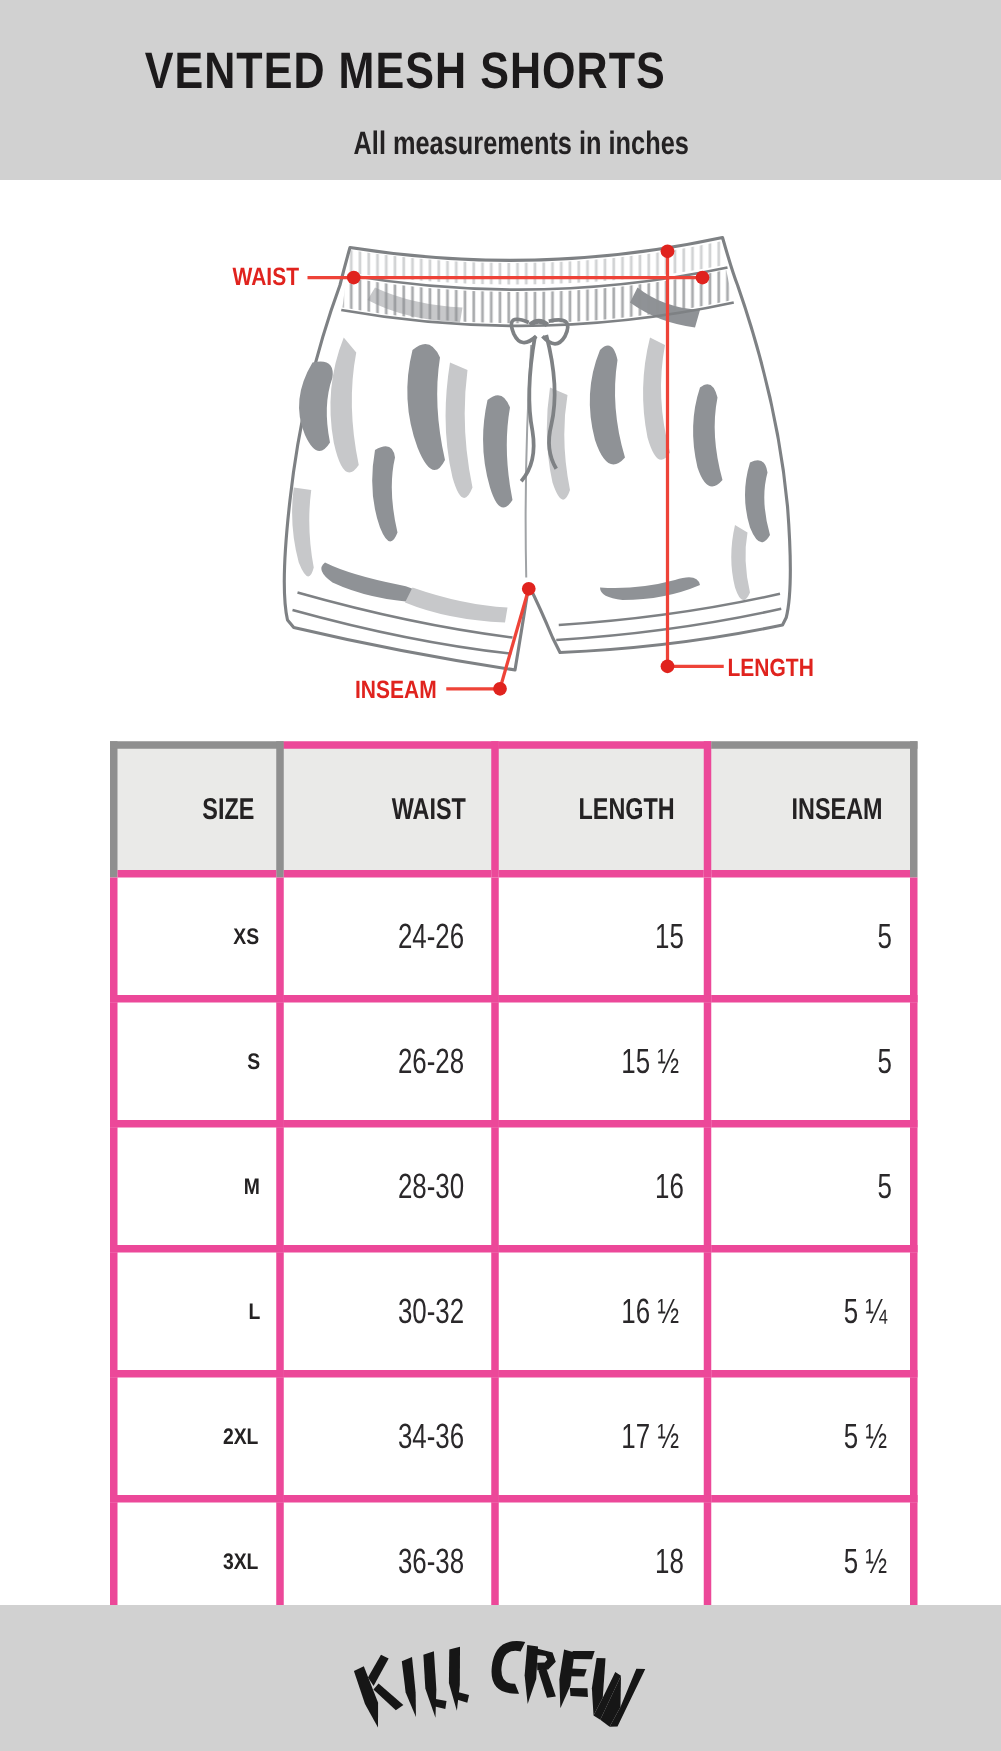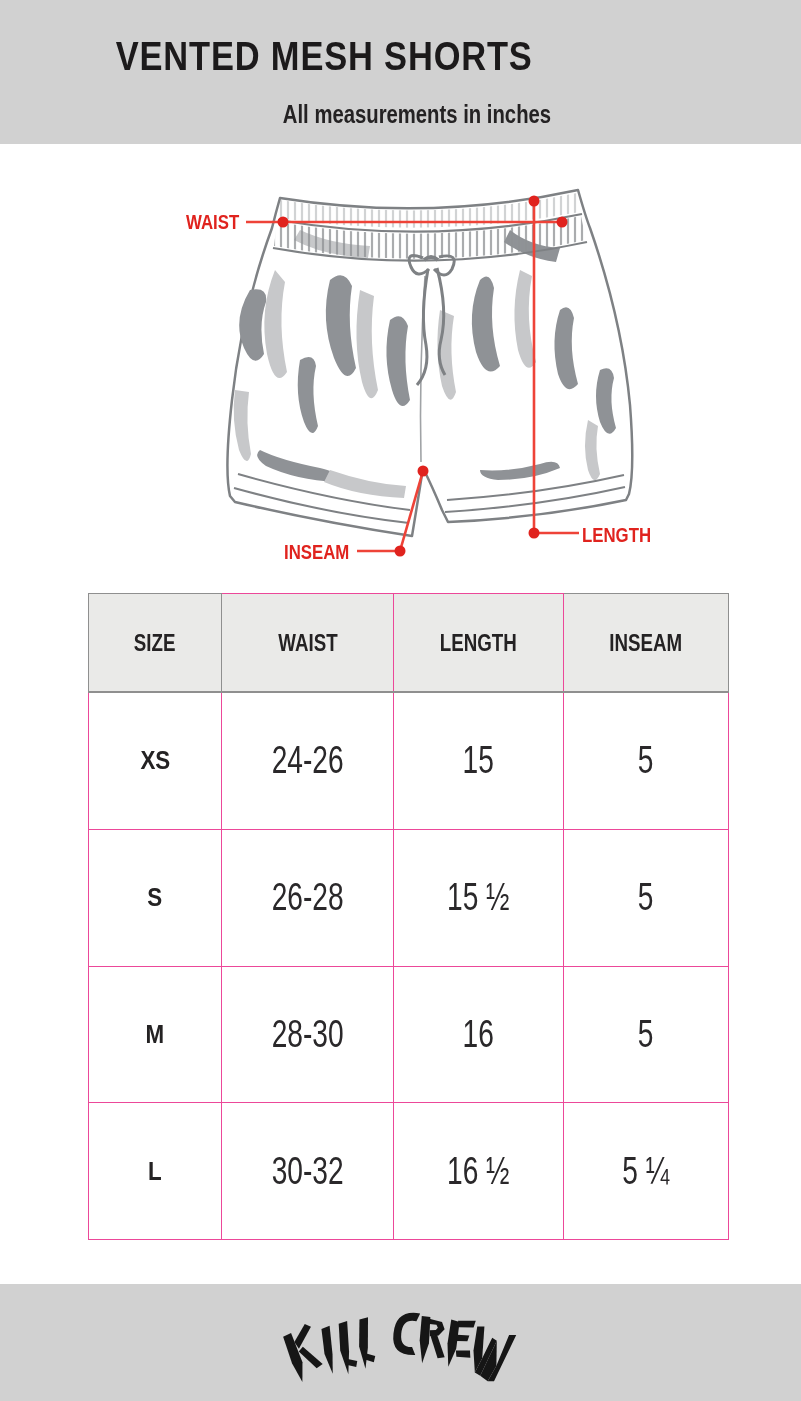--- a/index.html
+++ b/index.html
@@ -38,28 +38,28 @@
   
   .size-table{
     position:absolute; left:88px; top:593px; width:640px; height:647px;
     border-collapse:collapse; table-layout:fixed; text-align:center;
   }
   .size-table col.c-size{width:133px;}
   .size-table col.c-waist{width:172px;}
   .size-table col.c-length{width:170px;}
   .size-table col.c-inseam{width:165px;}
   .size-table th, .size-table td{
-    border:1px solid #ec4899; vertical-align:middle; padding:12px;
+    border:6px solid #ec4899; vertical-align:middle; padding:12px;text-align:right;
   }
   .size-table thead th{
     height:73px; background:#eaeae8; font-size:24px; font-weight:800; color:#242223;
     border-bottom:2px solid #8f8f8f;
   }
-  .size-table tbody td{height:70px; background:#ffffff; font-size:38px; font-weight:400; color:#2a282a;}
-  .size-table tbody td.sz{font-size:26px; font-weight:800; color:#242223;}
+  .size-table tbody td{height:70px; background:#ffffff; font-size:28px; font-weight:400; color:#2a282a;}
+  .size-table tbody td.sz{font-size:18px; font-weight:800; color:#242223;}
   .size-table .outer{border-color:#8f8f8f;}
   .size-table .cond{display:inline-block; transform:scaleX(0.78); transform-origin:center; white-space:nowrap;}
   .size-table tbody .cond{transform:scaleX(0.74);}
   .size-table tbody td.sz .cond{transform:scaleX(0.86);}
   
   .logo-svg{width:260px; height:91px; display:block;}
 </style>
 </head>
 <body>
 
@@ -184,20 +184,32 @@
         <td><span class="cond">28-30</span></td>
         <td><span class="cond">16</span></td>
         <td><span class="cond">5</span></td>
       </tr>
       <tr>
         <td class="sz"><span class="cond">L</span></td>
         <td><span class="cond">30-32</span></td>
         <td><span class="cond">16 ½</span></td>
         <td><span class="cond">5 ¼</span></td>
       </tr>
+      <tr>
+        <td class="sz"><span class="cond">2XL</span></td>
+        <td><span class="cond">34-36</span></td>
+        <td><span class="cond">17 ½</span></td>
+        <td><span class="cond">5 ½</span></td>
+      </tr>
+      <tr>
+        <td class="sz"><span class="cond">3XL</span></td>
+        <td><span class="cond">36-38</span></td>
+        <td><span class="cond">18</span></td>
+        <td><span class="cond">5 ½</span></td>
+      </tr>
     </tbody>
   </table>
 
   <footer class="band footer-band">
     <svg class="logo-svg" role="img" viewBox="0 -16 300 105" xmlns="http://www.w3.org/2000/svg" fill="#161616" aria-label="KILL CREW">
 
       <g transform="translate(14,30) rotate(-15)">
         <path d="M0,0 L10,-2 L14,34 L8,56 L2,32 Z"></path>
         <path d="M28,-8 L34,-3 L14,18 L11,9 Z"></path>
         <path d="M13,21 L19,17 L36,42 L28,45 Z"></path>

